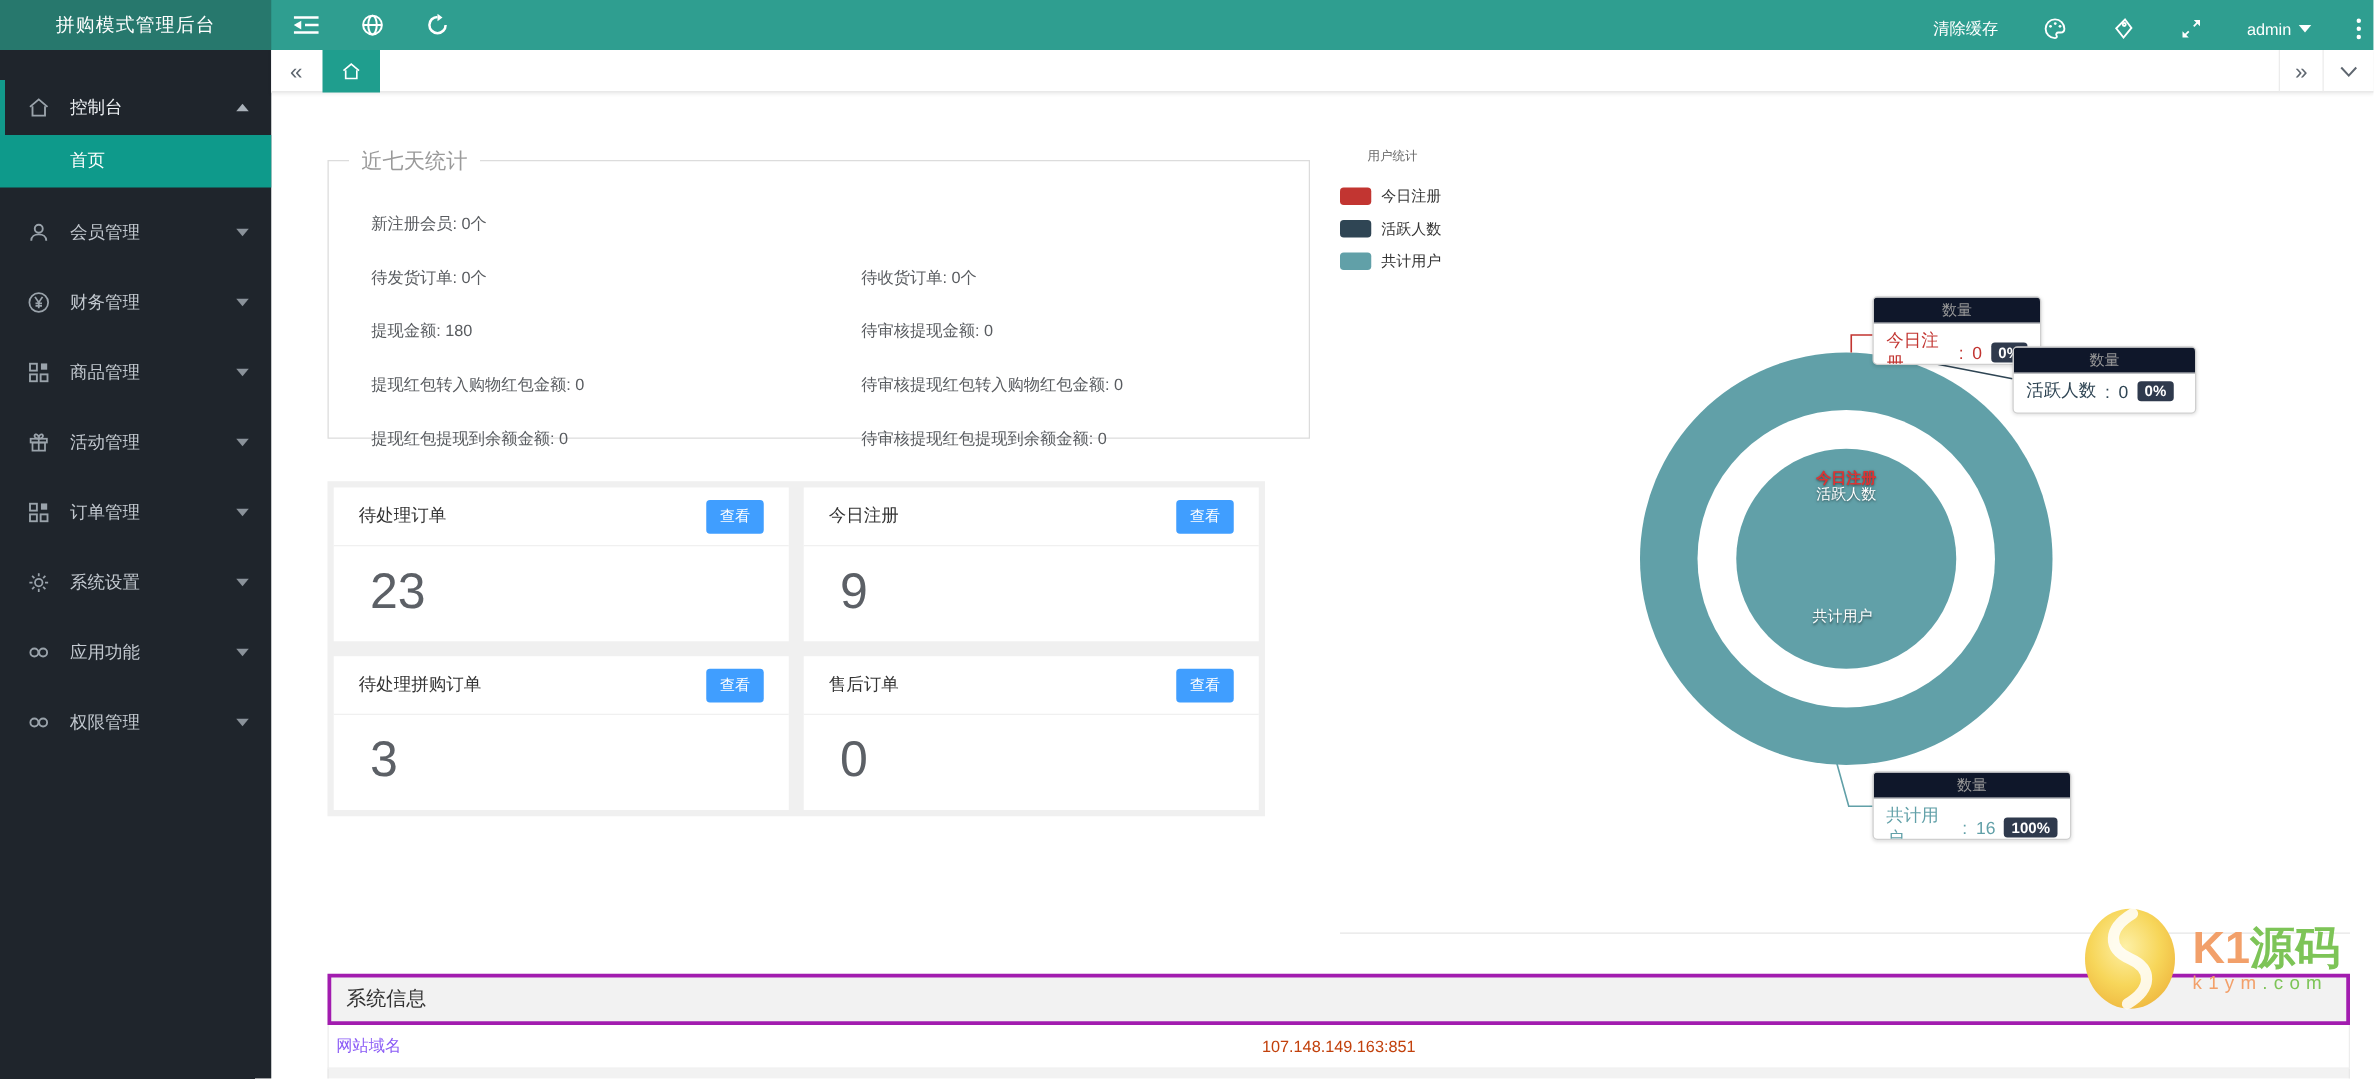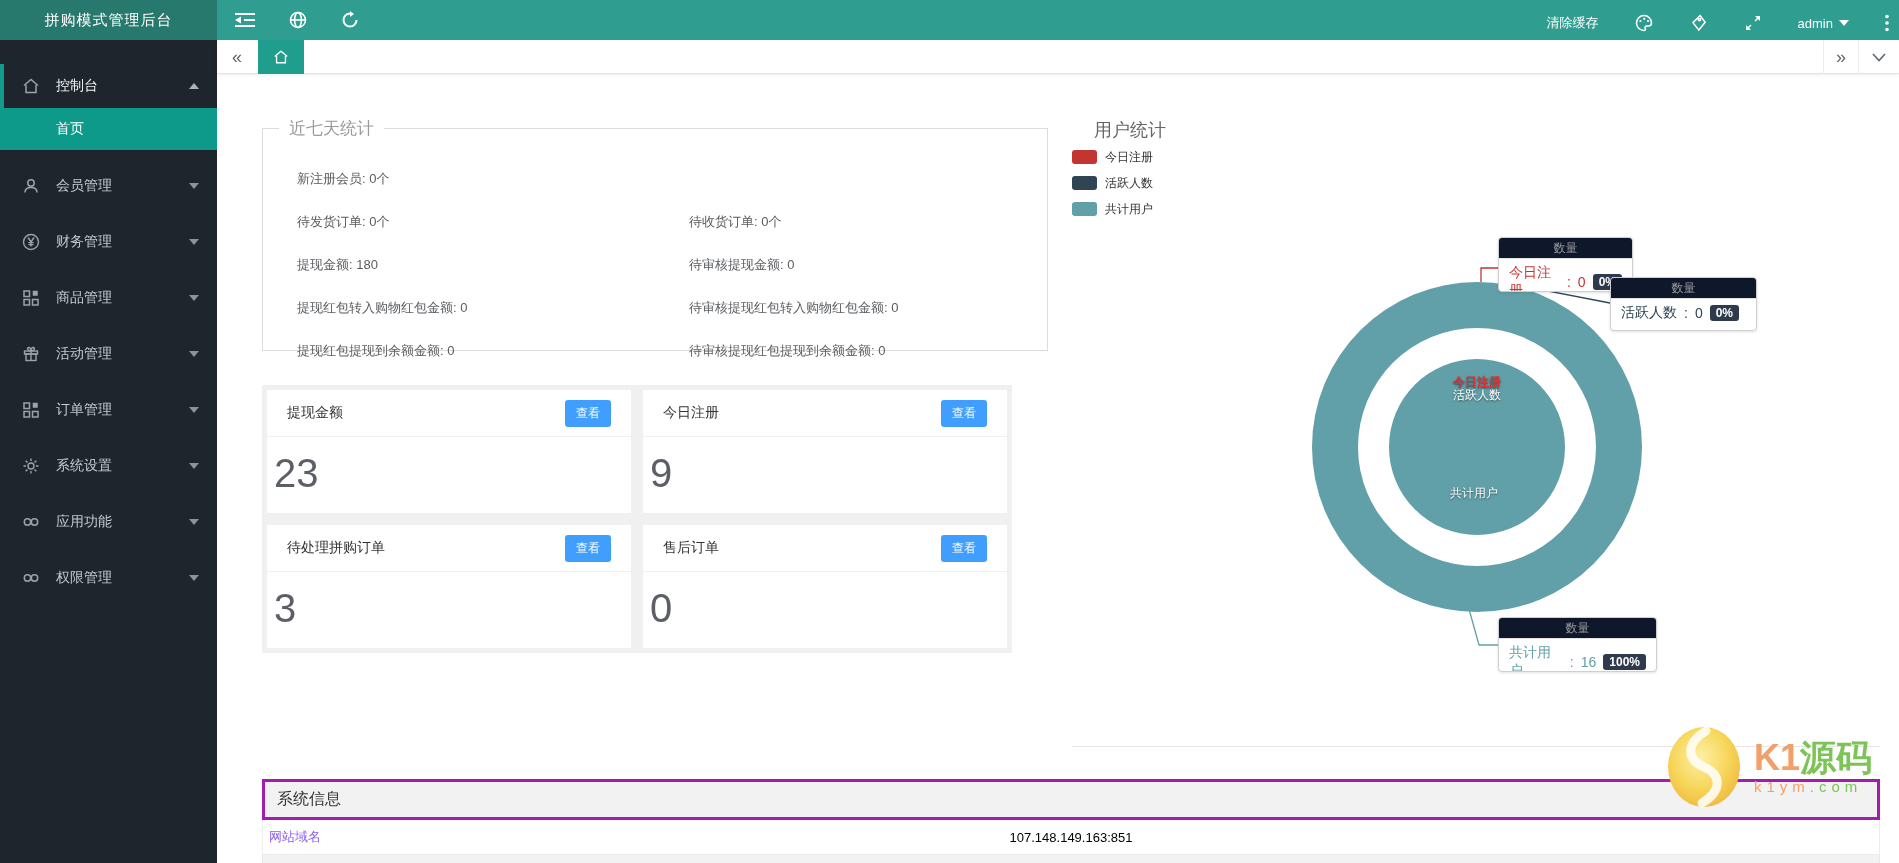--- a/index.html
+++ b/index.html
@@ -55,24 +55,24 @@
   .stats-grid { display:grid; grid-template-columns:392px auto; row-gap:25px; padding:30px 0 0 34px;
                 font-size:13px; color:#595c60; }
 
   
   .cards { position:absolute; left:45px; top:311px; width:750px; height:268px; background:#f0f0f0; padding:5px;
            display:grid; grid-template-columns:1fr 1fr; grid-template-rows:1fr 1fr; gap:12px; }
   .card { background:#fff; display:flex; flex-direction:column; }
   .card-head { height:47px; padding:0 20px; display:flex; align-items:center; justify-content:space-between;
                border-bottom:1px solid #f0f0f0; font-size:14px; color:#333; }
   .view-btn { background:#409eff; color:#fff; border:none; font-size:12px; padding:5px 11px; border-radius:3px; cursor:pointer; }
-  .card-val { padding:14px 7px; font-size:40px; color:#5c6066; }
-
-  
-  .chart-title { position:absolute; left:877px; top:44px; font-size:18px; color:#666; }
+  .card-val { padding:14px 29px; font-size:40px; color:#5c6066; }
+
+  
+  .chart-title { position:absolute; left:877px; top:44px; font-size:10px; color:#666; }
   .legend { position:absolute; left:855px; top:70px; }
   .legend-row { display:flex; align-items:center; gap:8px; height:26px; cursor:pointer; }
   .sw { width:25px; height:14px; border-radius:3px; }
   .sw0 { background:#c23531; } .sw1 { background:#2f4554; } .sw2 { background:#61a0a8; }
   .legend-lbl { font-size:12px; color:#333; }
 
   .donut { position:absolute; left:1095px; top:208px; width:330px; height:330px; }
   .donut-ring { position:absolute; inset:0; border-radius:50%; background:#61a0a8; }
   .donut-gap { position:absolute; left:46px; top:46px; width:238px; height:238px; border-radius:50%; background:#fff; }
   .donut-core { position:absolute; left:77px; top:77px; width:176px; height:176px; border-radius:50%; background:#61a0a8; }
@@ -95,21 +95,21 @@
   .lines { position:absolute; left:0; top:0; width:1682px; height:789px; pointer-events:none; z-index:5; }
 
   .panel-divider { position:absolute; left:855px; top:672px; width:808px; height:1px; background:#e6e6e6; }
 
   
   .sysinfo { position:absolute; left:45px; top:705px; width:1618px; }
   .sys-head { height:41px; background:#f2f2f2; border:3px solid #a21caf; display:flex; align-items:center;
               padding-left:12px; font-size:16px; color:#333; }
   .sys-row { position:relative; height:35px; background:#fff; border:1px solid #ededed; border-top:none; }
   .sys-row .lbl { position:absolute; left:6px; top:50%; transform:translateY(-50%); font-size:13px; color:#8b5cf6; }
-  .sys-row .val { position:absolute; left:50%; top:50%; transform:translate(-50%,-50%); font-size:13px; color:#000000;text-align:right; }
+  .sys-row .val { position:absolute; left:50%; top:50%; transform:translate(-50%,-50%); font-size:13px; color:#c2410c;text-align:right; }
   .sys-strip { height:8px; background:#f2f2f2; border-left:1px solid #e8e8e8; border-right:1px solid #e8e8e8; }
 
   
   .watermark { position:absolute; left:1445px; top:651px; display:flex; align-items:center; gap:8px; z-index:50; }
   .wm-text .l1 { font-size:36px; font-weight:bold; line-height:1.05; }
   .wm-text .l1 .p1 { color:#f2a06a; }
   .wm-text .l1 .p2 { color:#7dc457; }
   .wm-text .l2 { font-size:15px; letter-spacing:5px; margin-top:2px; }
   .wm-text .l2 .p1 { color:#f2a06a; }
   .wm-text .l2 .p2 { color:#7dc457; }
@@ -300,21 +300,21 @@
         <span>提现红包转入购物红包金额: 0</span>
         <span>待审核提现红包转入购物红包金额: 0</span>
         <span>提现红包提现到余额金额: 0</span>
         <span>待审核提现红包提现到余额金额: 0</span>
       </div>
     </fieldset>
 
     <div class="cards">
       <div class="card">
         <div class="card-head">
-          <span>提现金额</span>
+          <span>待处理订单</span>
           <button class="view-btn">查看</button>
         </div>
         <div class="card-val">23</div>
       </div>
       <div class="card">
         <div class="card-head">
           <span>今日注册</span>
           <button class="view-btn">查看</button>
         </div>
         <div class="card-val">9</div>

